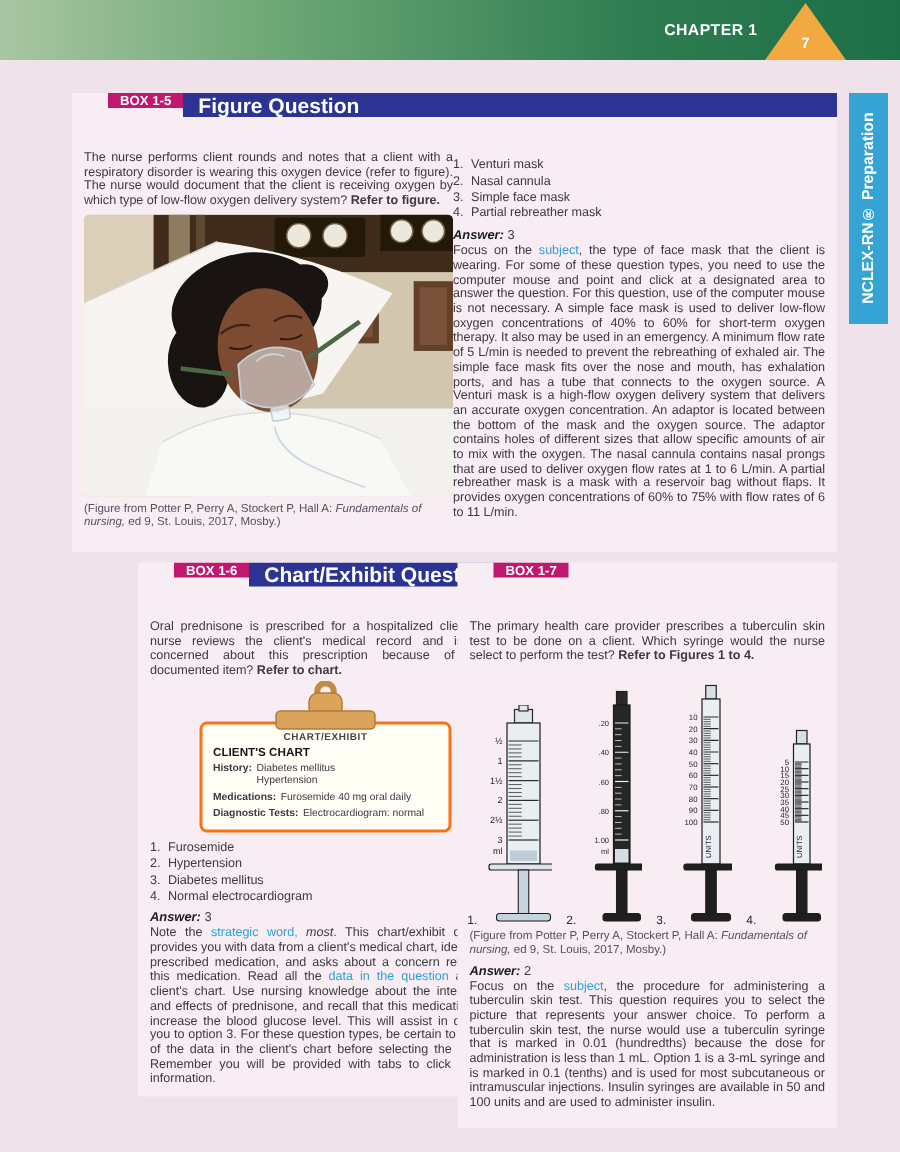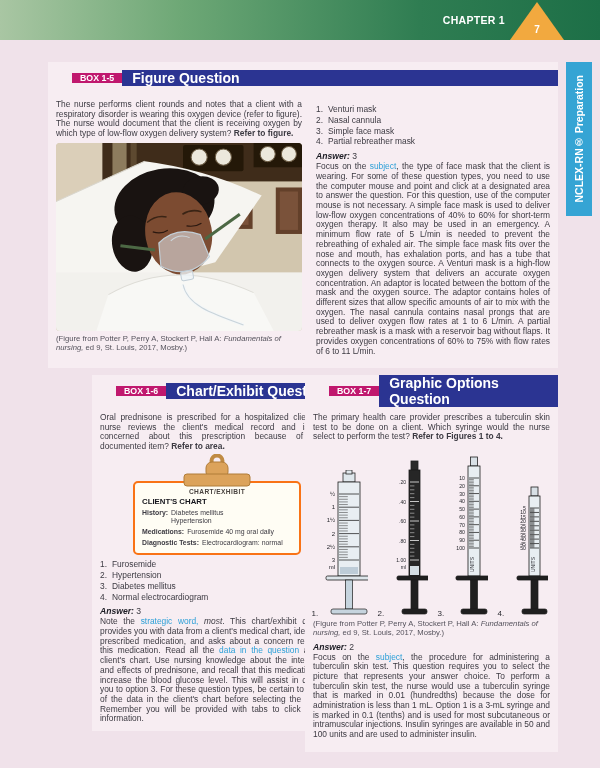--- a/index.html
+++ b/index.html
@@ -13,35 +13,35 @@
   .chapter-title{color:#fff;font-style:italic;font-size:10.5px;}
   .page-triangle{position:absolute;right:36px;top:2px;width:54px;height:38px;background:#f2a93f;
     clip-path:polygon(50% 0,100% 100%,0 100%);display:flex;align-items:flex-end;justify-content:center;}
   .page-num{color:#fff;font-weight:bold;font-size:10px;padding-bottom:5px;}
   
   .side-tab{position:absolute;left:566px;top:62px;width:26px;height:154px;background:#35a4d4;
     display:flex;align-items:center;justify-content:center;}
   .side-tab span{writing-mode:vertical-rl;transform:rotate(180deg);color:#fff;font-weight:bold;font-size:10.5px;white-space:nowrap;}
   
   .box{position:absolute;background:#f7edf2;overflow:hidden;}
-  .box-header{display:flex;align-items:center;height:32px;padding-left:24px;}
+  .box-header{display:flex;align-items:flex-start;height:32px;padding-left:24px;}
   .box-chip{background:#c0186e;color:#fff;font-weight:bold;font-size:8.8px;display:flex;align-items:center;padding:0 8px;white-space:nowrap;}
   .box-titlebar{background:#2b3492;color:#fff;font-weight:bold;font-size:14px;flex:1;display:flex;align-items:center;padding-left:10px;}
   .box-body{padding:6px 8px 8px 8px;}
   .q,.rationale{font-size:8.4px;line-height:9.7px;text-align:justify;margin:0;}
   .opts{margin:4px 0 0 0;}
   .opt{display:flex;font-size:8.4px;line-height:10.8px;}
   .opt-num{min-width:12px;}
   .answer{margin:4px 0 1px 0;font-size:8.6px;line-height:10px;}
   .answer-word{font-weight:bold;font-style:italic;color:#1c1c24;}
   .caption{font-size:7.7px;line-height:9.2px;color:#55525c;margin:3px 0 0 0;}
   .b{font-weight:bold;} .i{font-style:italic;} .lk{color:#2da0d8;} 
   
   .box15{left:48px;top:62px;width:510px;height:306px;}
-  .cols{display:flex;gap:14px;}
+  .cols{display:flex;}
   .col-left{width:246px;flex:none;}
   .col-right{flex:1;min-width:0;}
   .photo{width:246px;height:188px;margin-top:4px;border-radius:4px;overflow:hidden;}
   .photo svg{display:block;width:100%;height:100%;}
   
   .box16{left:48px;top:375px;width:250px;height:356px;margin-left:44px;}
   .box17{left:305px;top:375px;width:253px;height:377px;}
   
   .exhibit{width:168px;margin:2px auto 4px auto;display:flex;flex-direction:column;align-items:center;}
   .clip-svg{display:block;margin-bottom:-7px;position:relative;z-index:2;}
@@ -154,21 +154,21 @@
       </div>
     </div>
   </section>
 
   <section class="box box16">
     <div class="box-header">
       <span class="box-chip">BOX 1-6</span>
       <span class="box-titlebar">Chart/Exhibit Question</span>
     </div>
     <div class="box-body">
-      <p class="q"><span>Oral prednisone is prescribed for a hospitalized client. The nurse reviews the client's medical record and is most concerned about this prescription because of which documented item? </span><span class="b">Refer to area.</span></p>
+      <p class="q"><span>Oral prednisone is prescribed for a hospitalized client. The nurse reviews the client's medical record and is most concerned about this prescription because of which documented item? </span><span class="b">Refer to chart.</span></p>
       <div class="exhibit">
         <svg class="clip-svg" width="74" height="34" viewBox="0 0 74 34">
           <circle cx="37" cy="7" r="5.5" fill="none" stroke="#c08b43" stroke-width="4"></circle>
           <rect x="26" y="8" width="22" height="16" rx="6" fill="#dca35b" stroke="#b07c38"></rect>
           <rect x="4" y="20" width="66" height="12" rx="3" fill="#dca35b" stroke="#b07c38"></rect>
         </svg>
         <div class="chart-card">
           <div class="chart-tab">CHART/EXHIBIT</div>
           <div class="chart-title">CLIENT'S CHART</div>
           <div>
@@ -217,21 +217,20 @@
         <span class="answer-word">Answer:</span>
         <span>3</span>
       </p>
       <p class="rationale"><span>Note the </span><span class="lk">strategic word,</span><span> </span><span class="i">most</span><span>. This chart/exhibit question provides you with data from a client's medical chart, identifies a prescribed medication, and asks about a concern related to this medication. Read all the </span><span class="lk">data in the question</span><span> and the client's chart. Use nursing knowledge about the interactions and effects of prednisone, and recall that this medication may increase the blood glucose level. This will assist in directing you to option 3. For these question types, be certain to read all of the data in the client's chart before selecting the answer. Remember you will be provided with tabs to click to read information.</span></p>
     </div>
   </section>
 
   <section class="box box17">
     <div class="box-header">
       <span class="box-chip">BOX 1-7</span>
-      <span class="box-titlebar">Graphic Options Question</span>
     </div>
     <div class="box-body">
       <p class="q"><span>The primary health care provider prescribes a tuberculin skin test to be done on a client. Which syringe would the nurse select to perform the test? </span><span class="b">Refer to Figures 1 to 4.</span></p>
       <div class="syr-row" id="syringe-row">
           <div class="syr-cell">
             <svg viewBox="0 0 52 146" width="52" height="146">
               <rect x="27" y="3" width="12" height="9" fill="#dfe7ec" stroke="#2a2a2a" stroke-width="0.8"></rect>
               <rect x="30" y="0" width="6" height="4" fill="#dfe7ec" stroke="#2a2a2a" stroke-width="0.8"></rect>
               <rect x="22" y="12" width="22" height="94" fill="#e8eef2" stroke="#1c1c1c" stroke-width="0.8"></rect>
               <line x1="23" y1="24" x2="43" y2="24" stroke="#2a2a2a" stroke-width="0.8"></line>

